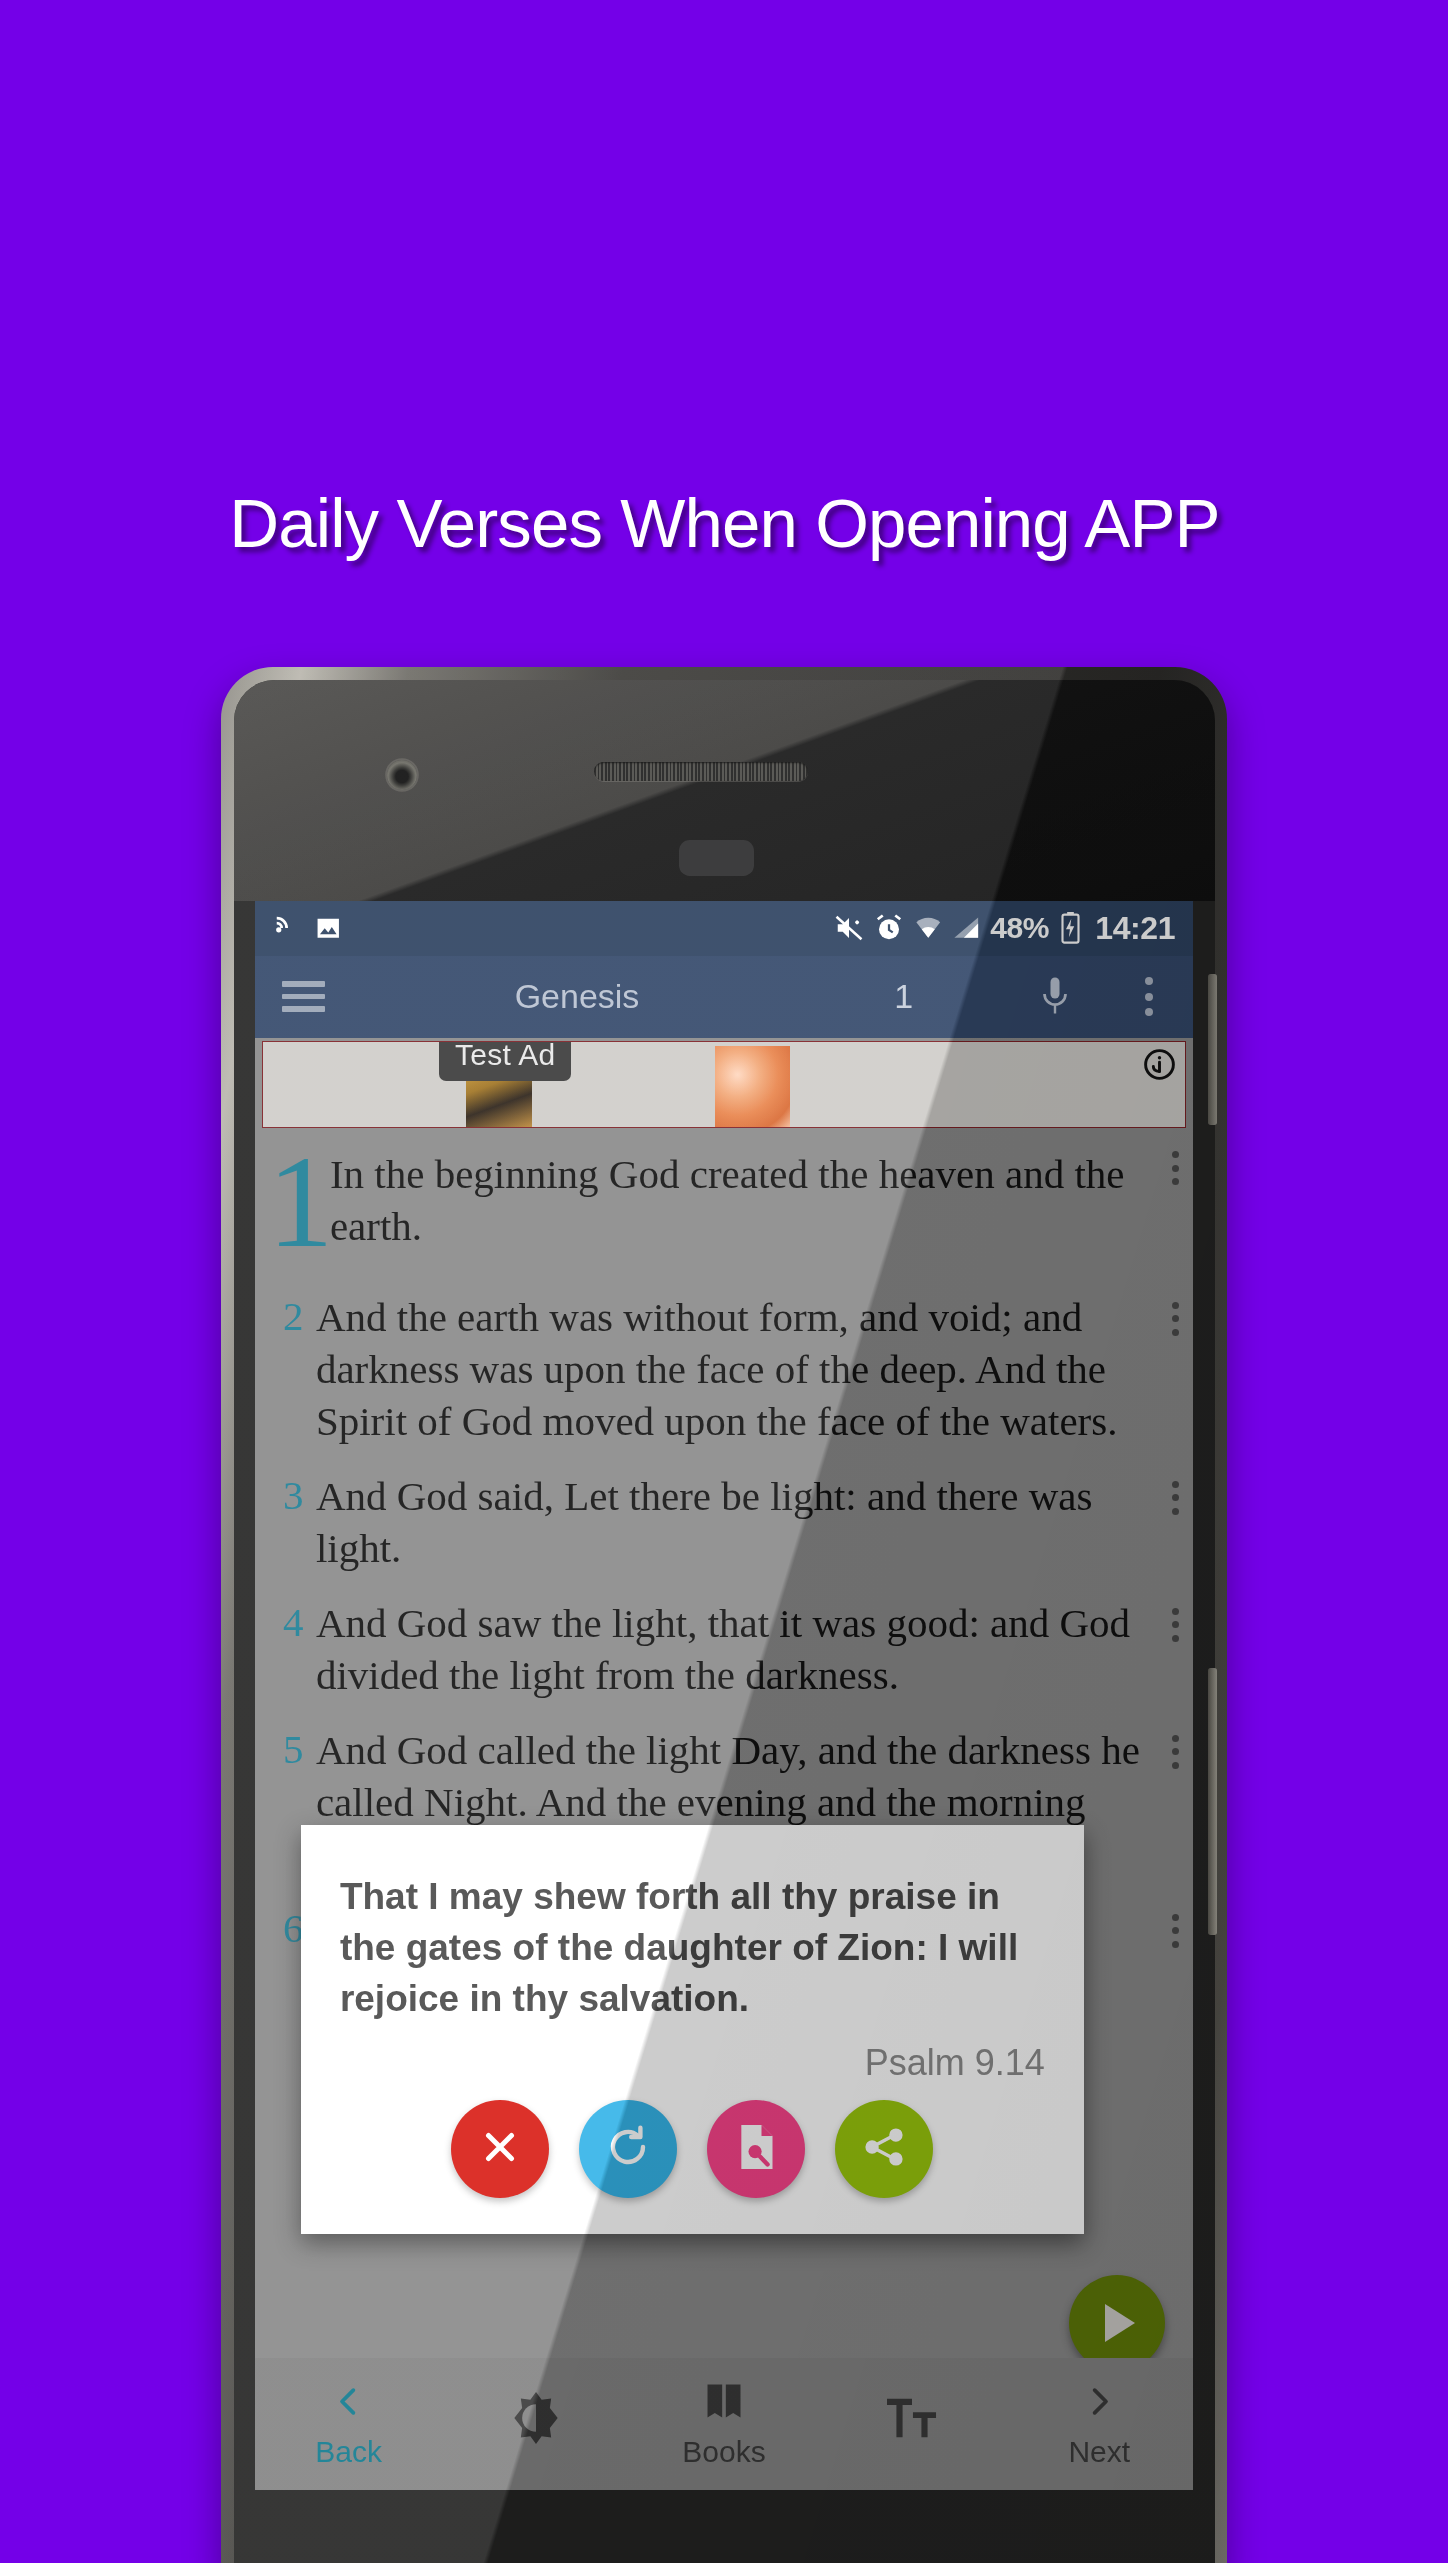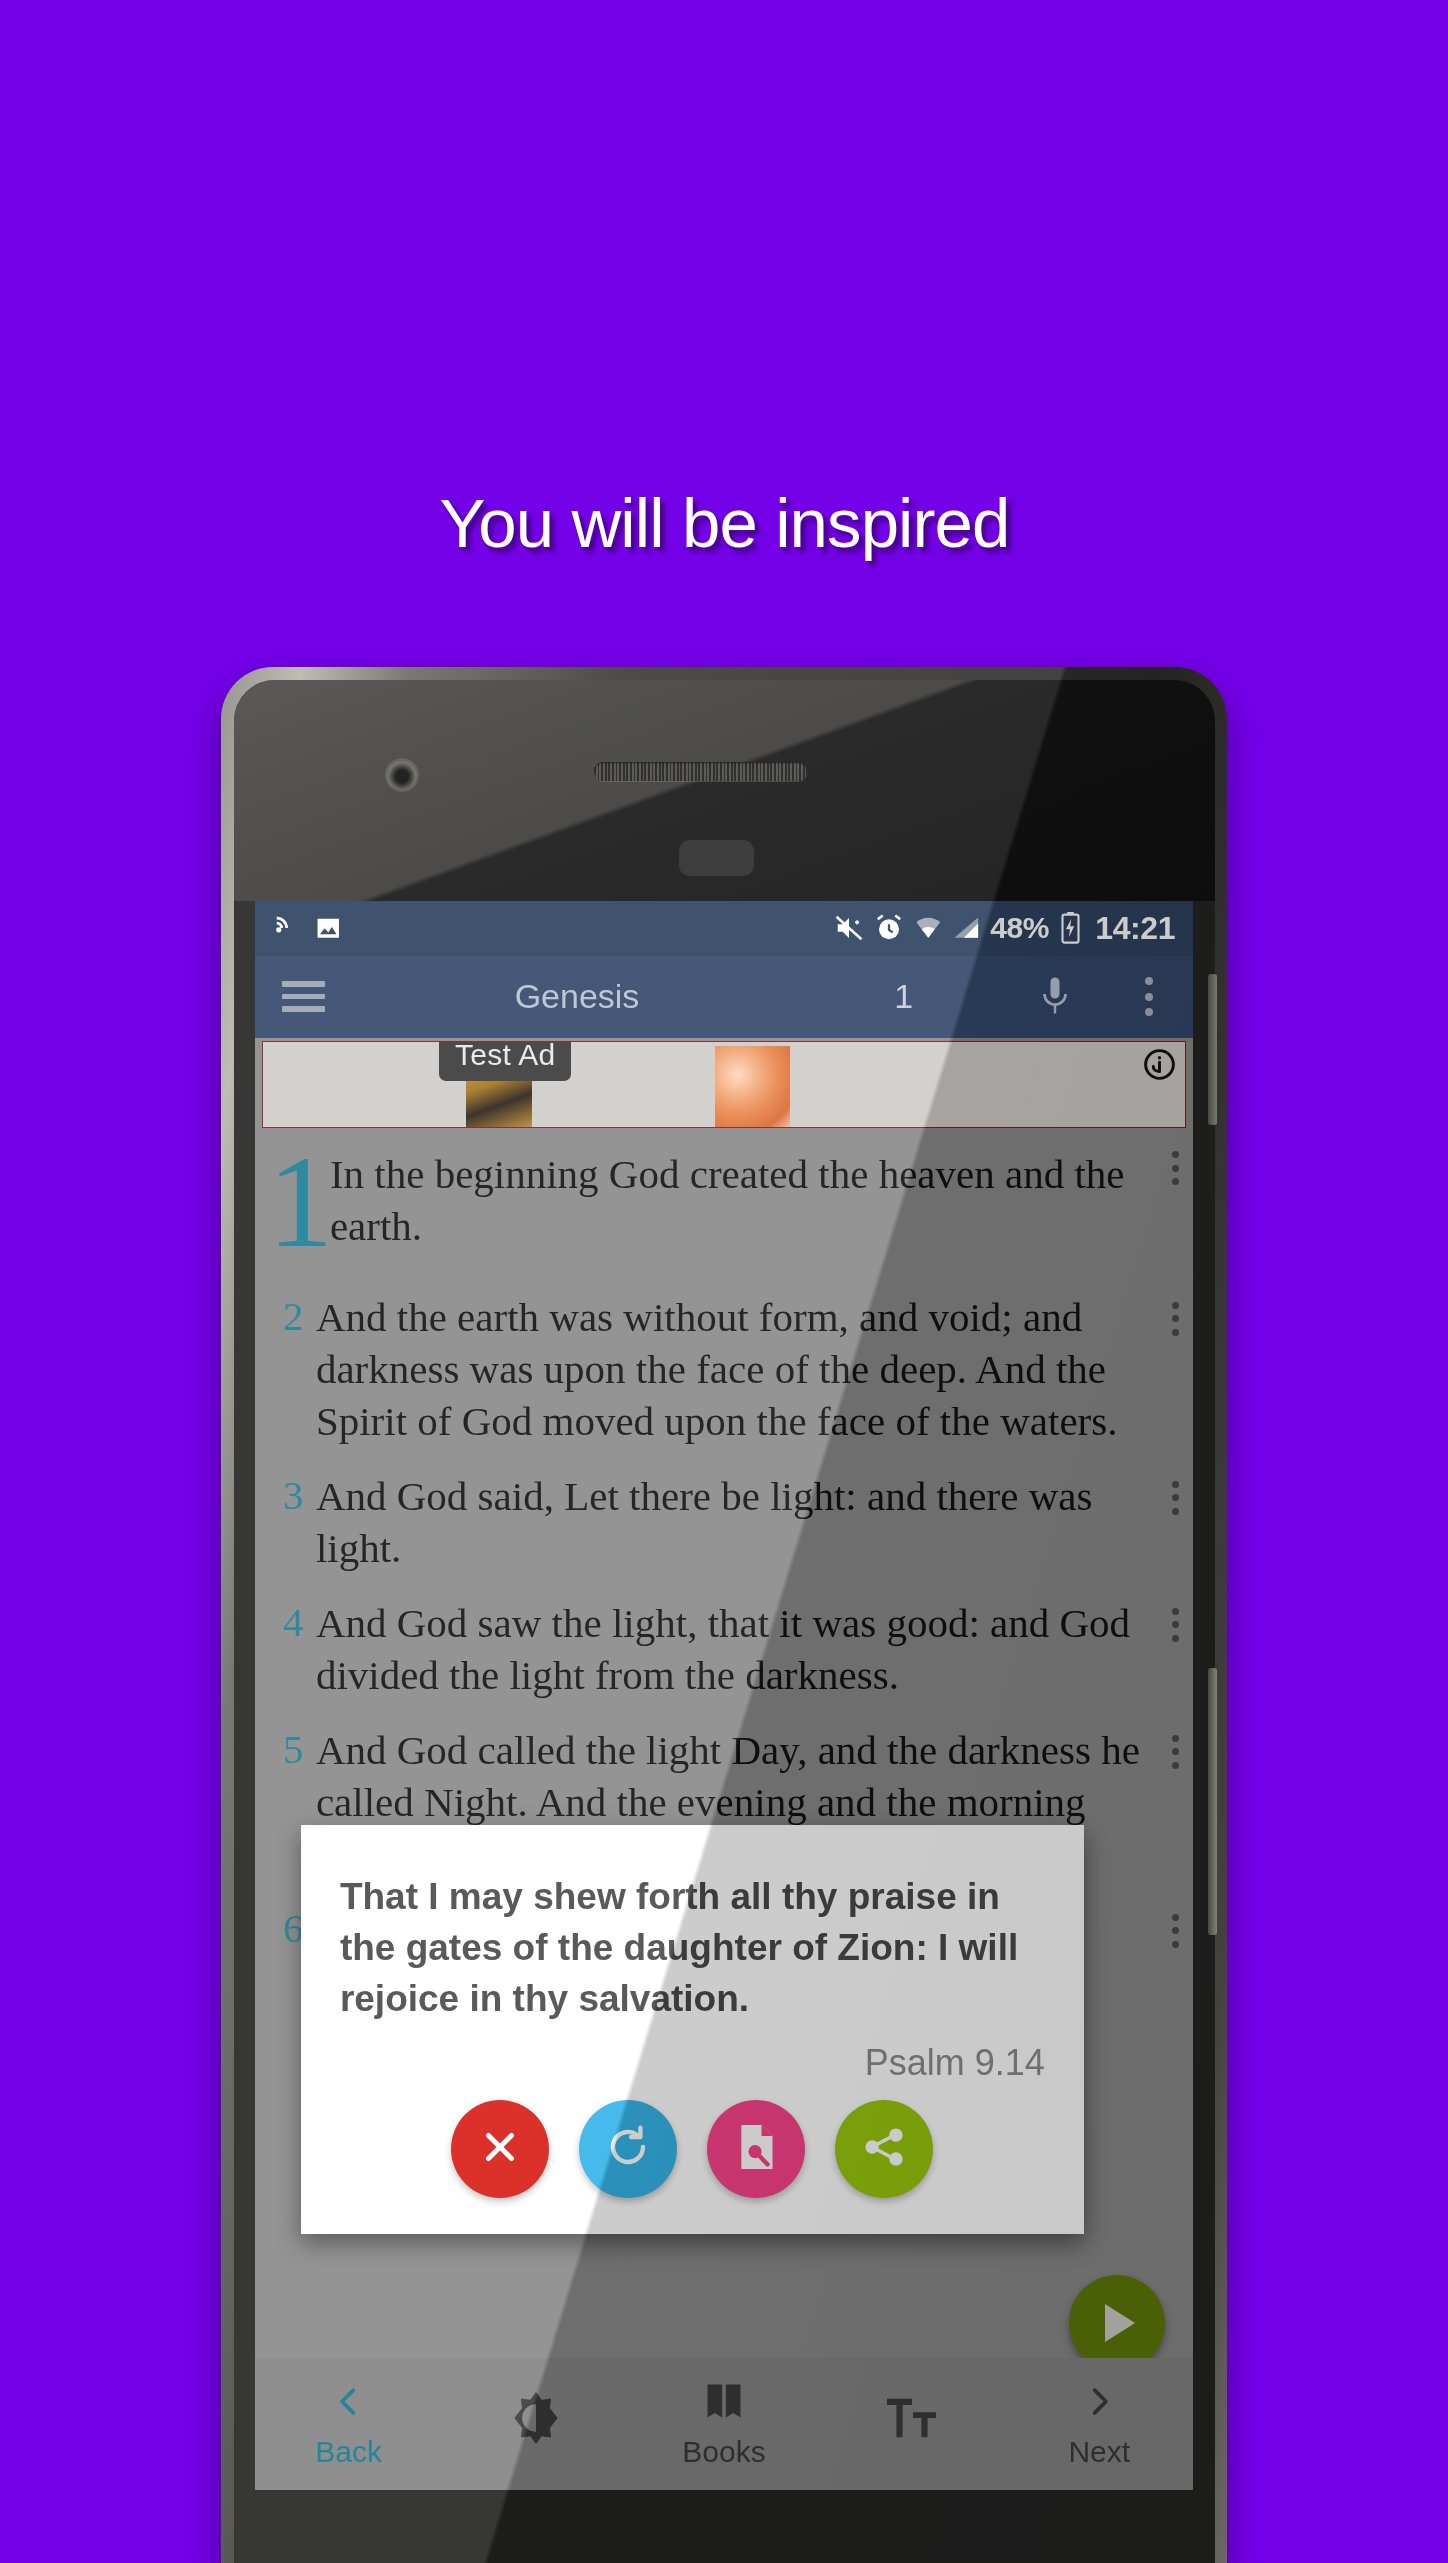--- a/index.html
+++ b/index.html
@@ -208,20 +208,21 @@
   .cbtn{
     width:98px;height:98px;border-radius:50%;
     display:flex;align-items:center;justify-content:center;
     box-shadow:0 3.6px 7.1px rgba(0,0,0,.25);
   }
 </style>
 </head>
 <body style="background: rgb(116, 0, 232);">
 
 <div id="headline">
+  <span class="hl-line">Daily Verses When Opening APP</span>
   <span class="hl-line">You will be inspired</span>
   <span class="hl-line">by the Word of God ...</span>
 </div>
 
 <div id="phone">
   <div id="phone-inner">
 
     <div id="phone-bezel-top">
       <div id="camera"></div>
       <div id="speaker"></div>

